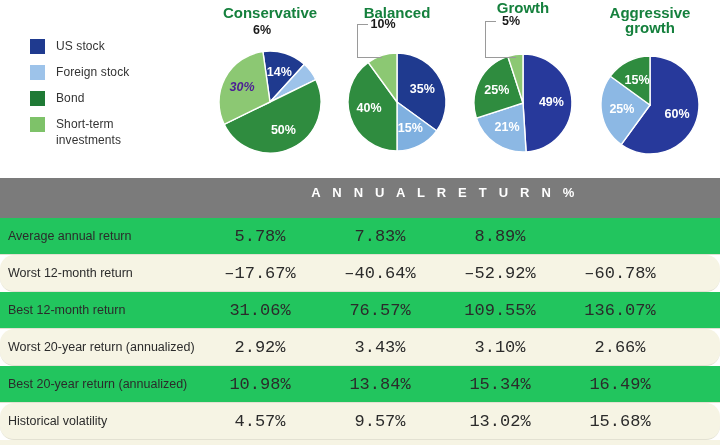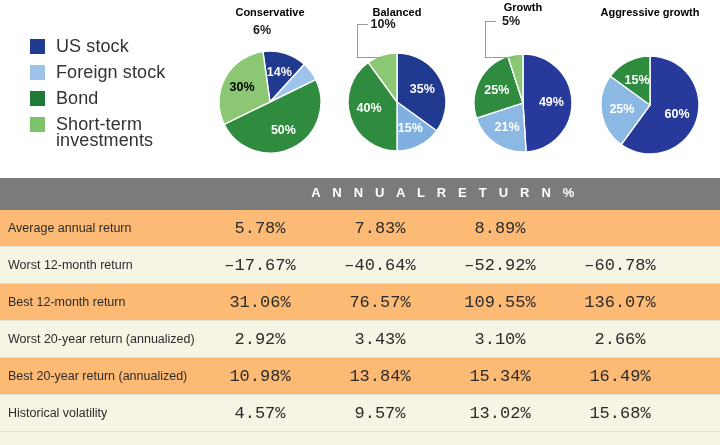--- a/index.html
+++ b/index.html
@@ -29,21 +29,21 @@
     margin-bottom: 10px;
   }
   .legend-swatch {
     width: 15px;
     height: 15px;
     flex: 0 0 15px;
     margin-top: 1px;
     margin-right: 11px;
   }
   .legend-label {
-    font-size: 18px;
+    font-size: 12px;
     line-height: 16px;
     color: #333333;
     letter-spacing: 0.1px;
   }
 
   
   #pies {
     position: absolute;
     left: 205px;
     top: 0;
@@ -55,51 +55,51 @@
     top: 0;
     width: 130px;
     height: 172px;
   }
   .pie-title {
     position: absolute;
     top: 5px;
     left: 0;
     width: 130px;
     text-align: center;
-    font-size: 11px;
+    font-size: 15px;
     font-weight: bold;
-    color: #000000;
+    color: #15803d;
     line-height: 15px;
   }
   .pie-label {
     position: absolute;
     font-size: 12.5px;
     font-weight: bold;
     pointer-events: none;
     white-space: nowrap;
   }
   .pie-label.inner-light { color: #ffffff; }
-  .pie-label.inner-dark  { color: #000000; }
+  .pie-label.inner-dark  { color: #4c1d95; font-style: italic; }
   .pie-label.outer       { color: #1a1a1a; font-size: 12.5px; }
 
   .leader {
     position: absolute;
     background: #9a9a9a;
   }
 
   
   #table {
     position: absolute;
     left: 0;
     top: 178px;
     width: 720px;
   }
   .table-header {
     background: #7b7b7b;
-    height: 32px;
+    height: 40px;
     position: relative;
   }
   .table-header-title {
     position: absolute;
     left: 0;
     right: 0;
     top: 0;
     height: 30px;
     line-height: 30px;
     text-align: center;
@@ -109,22 +109,22 @@
     font-size: 13px;
     font-weight: bold;
     letter-spacing: 4.2px;
   }
   .trow {
     display: flex;
     align-items: center;
     height: 36px;
     border-bottom: 1px solid #e3e1d2;
   }
-  .trow.alt { background: #f6f4e4; }
-  .trow.plain { background: #fdba74; }
+  .trow.alt { background: #f6f4e4; border-radius: 14px; }
+  .trow.plain { background: #22c55e; }
   .tlabel {
     flex: 0 0 200px;
     padding-left: 8px;
     box-sizing: border-box;
     font-size: 12.5px;
     color: #2b2b2b;
   }
   .tcell {
     flex: 0 0 120px;
     text-align: center;

